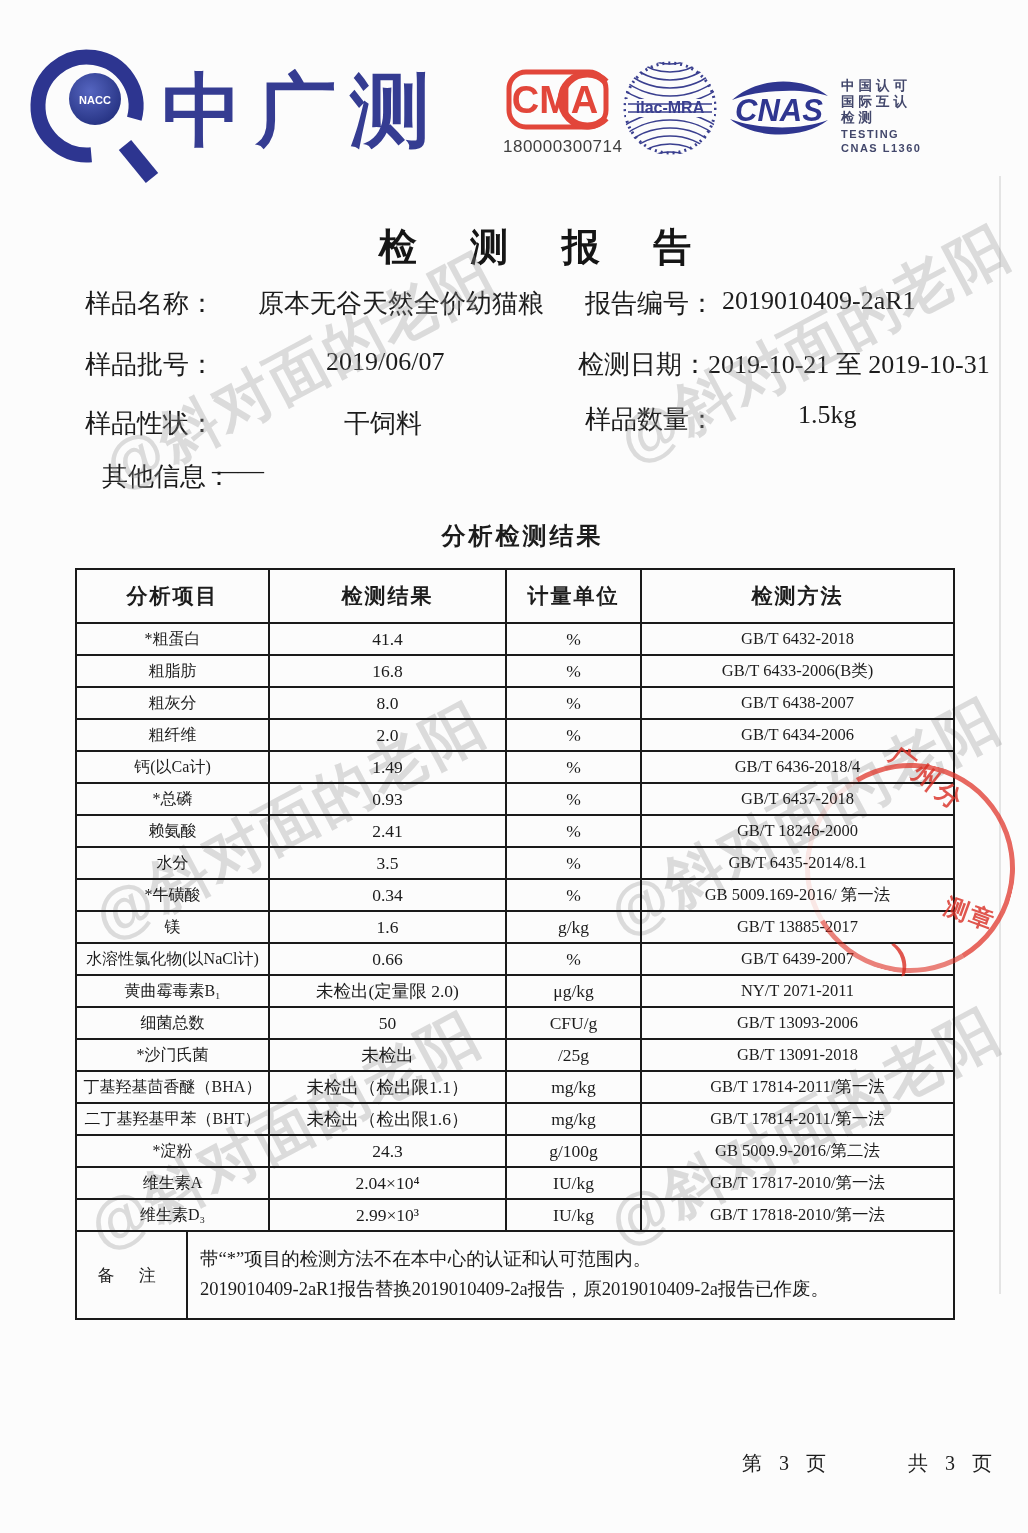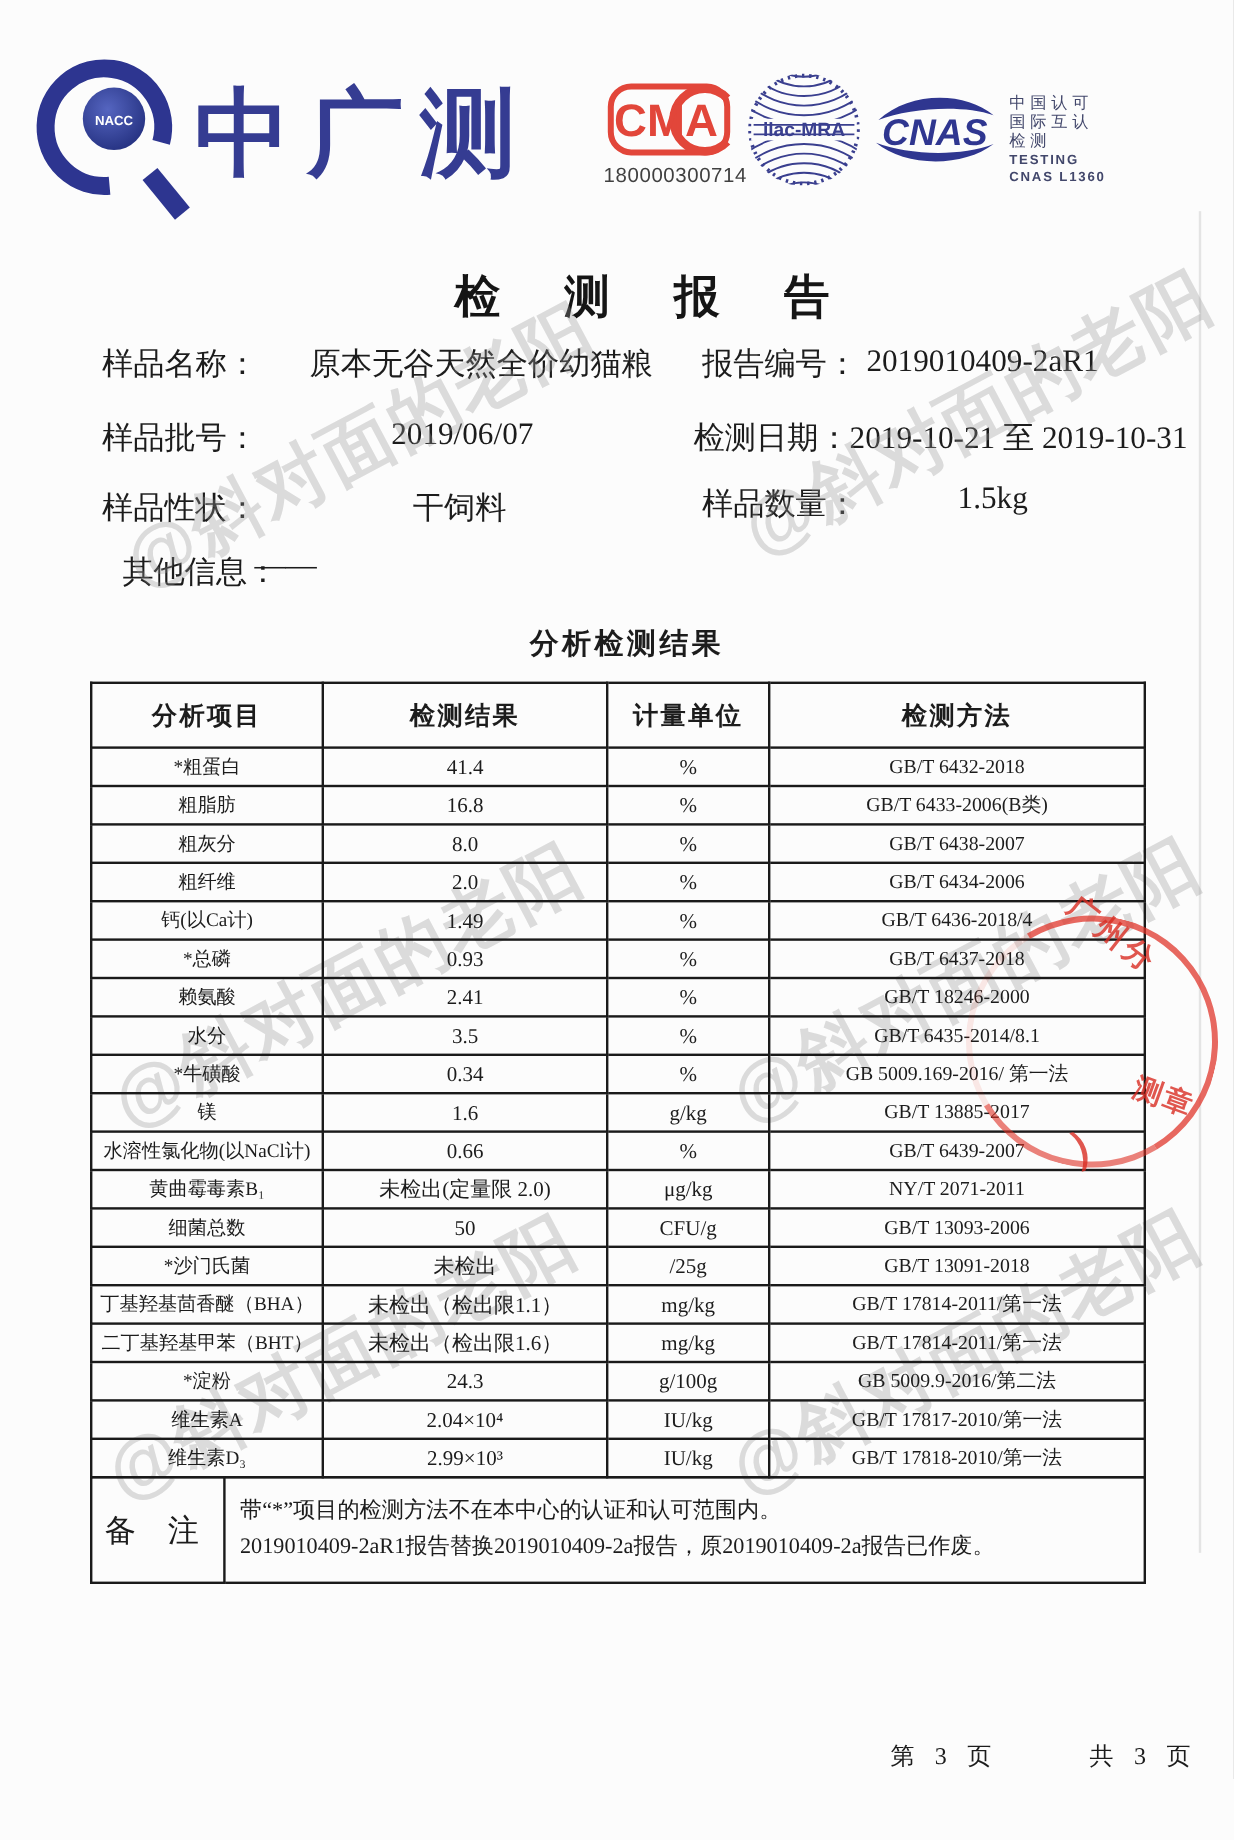--- a/index.html
+++ b/index.html
@@ -18,21 +18,21 @@
   .nacc-svg{position:absolute;left:25px;top:42px;}
   .orgname{position:absolute;left:162px;top:58px;font-size:80px;font-weight:900;
            color:#353c92;letter-spacing:14px;font-family:"Liberation Sans","DejaVu Sans",sans-serif;}
   .cma-svg{position:absolute;left:505px;top:66px;}
   .cma-number{position:absolute;left:503px;top:137px;width:130px;font-size:17px;color:#404040;
               font-family:"Liberation Sans","DejaVu Sans",sans-serif;letter-spacing:0.5px;}
   .ilac-svg{position:absolute;left:620px;top:58px;}
   .cnas-svg{position:absolute;left:724px;top:74px;}
   .cnas-text{position:absolute;left:841px;top:78px;color:#42476b;
              font-family:"Liberation Sans","DejaVu Sans",sans-serif;}
-  .cnas-text .cn{font-size:13.5px;font-weight:400;letter-spacing:4px;line-height:1.2;}
+  .cnas-text .cn{font-size:13.5px;font-weight:700;letter-spacing:4px;line-height:1.2;}
   .cnas-text .en{font-size:11px;font-weight:700;letter-spacing:1.5px;line-height:1.3;}
 
   
   .doc-title{position:absolute;left:0;top:222px;width:1092px;text-align:center;
              font-size:38px;font-weight:700;letter-spacing:22px;color:#151515;}
   .info span{position:absolute;font-size:26px;white-space:nowrap;}
   .i-name-l{left:85px;top:286px;}  .i-name-v{left:258px;top:286px;}
   .i-repno-l{left:585px;top:286px;}.i-repno-v{left:722px;top:286px;}
   .i-batch-l{left:85px;top:347px;} .i-batch-v{left:326px;top:347px;}
   .i-date-l{left:578px;top:347px;} .i-date-v{left:708px;top:347px;}
@@ -48,21 +48,21 @@
   table{border-collapse:collapse;table-layout:fixed;width:878px;background:transparent;}
   th,td{border:2px solid #1a1a1a;text-align:center;padding:0;overflow:hidden;white-space:nowrap;}
   th{height:52px;font-size:21px;font-weight:600;letter-spacing:2px;}
   td{height:30px;}
   td.c0{font-size:16px;}
   td.c1{font-size:17.5px;}
   td.c2{font-size:17.5px;}
   td.c3{font-size:16.5px;}
   .notes-table{margin-top:-2px;}
   .notes-table td{white-space:normal;}
-  .note-label{width:111px;font-size:26px;letter-spacing:10px;height:86px;}
+  .note-label{width:111px;font-size:17px;letter-spacing:10px;height:86px;}
   .note-body{text-align:left;padding:6px 12px;font-size:18.5px;line-height:1.6;}
 
   
   .stamp-ring{position:absolute;left:805px;top:763px;width:200px;height:200px;border-radius:50%;
               border:5px solid rgba(223,48,37,0.72);
               border-left-color:rgba(223,48,37,0.10);
               border-bottom-color:rgba(223,48,37,0.60);
               transform:rotate(14deg);z-index:3;pointer-events:none;}
   .stamp-char{position:absolute;color:rgba(216,44,34,0.8);font-weight:700;z-index:3;
               font-family:"Liberation Serif","DejaVu Serif",serif;pointer-events:none;}

